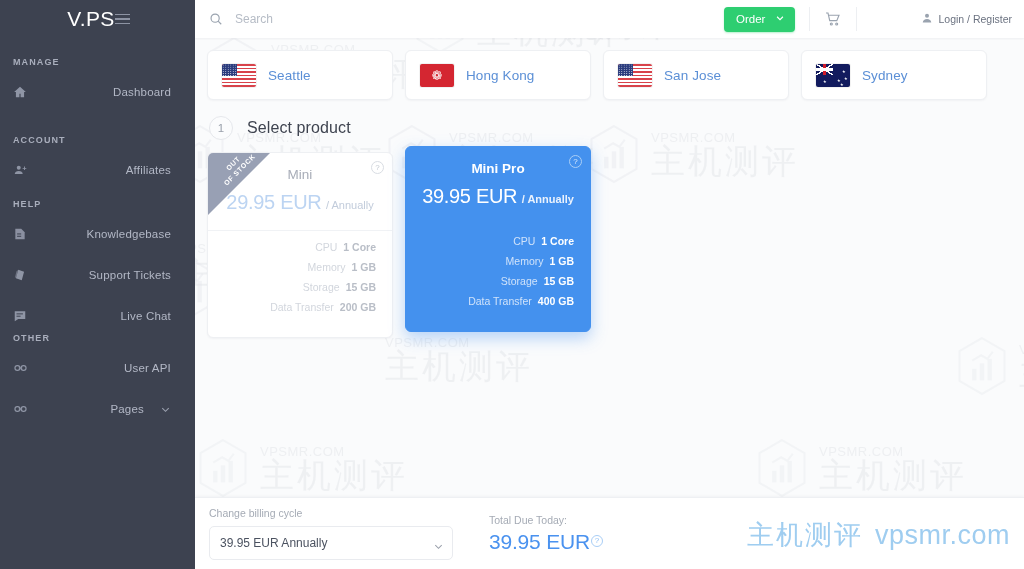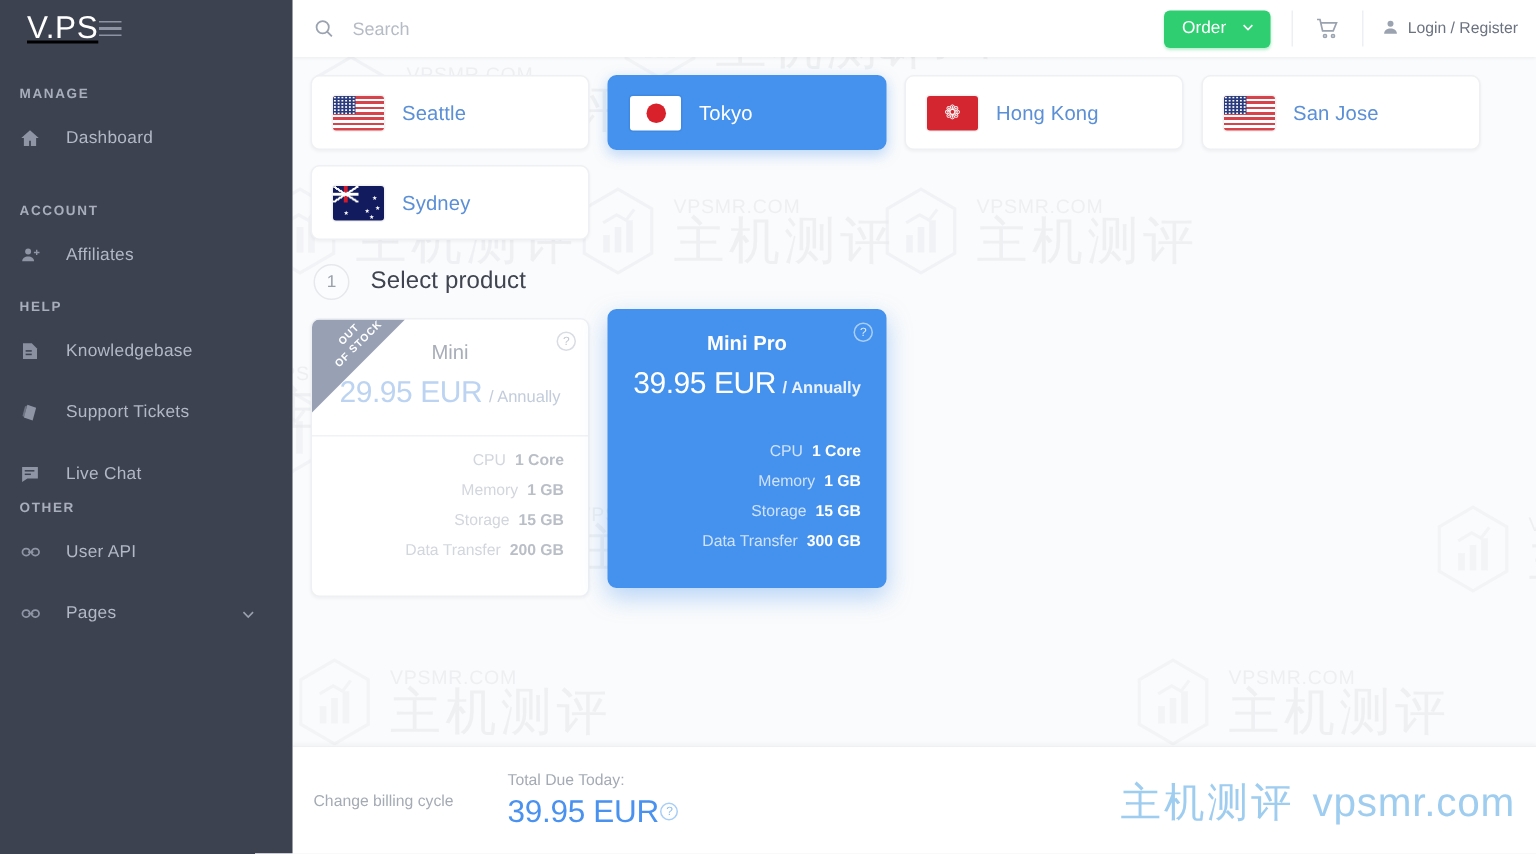--- a/index.html
+++ b/index.html
@@ -37,37 +37,37 @@
   
   .sidebar {
     width: 195px; height: 569px;
     background: #3d4250;
     position: relative; z-index: 20;
     flex: 0 0 195px;
     overflow: hidden;
   }
   .sb-top {
     height: 38px; display: flex; align-items: center;
-    justify-content: flex-start; padding: 0 16px 0 18px; text-decoration: underline;
+    justify-content: center; padding: 0 16px 0 18px;
   }
   .sb-logo {
     color: #ffffff; font-size: 21px; font-weight: 400;
     letter-spacing: .4px; font-family: "Liberation Sans", sans-serif;
   }
   .sb-burger { display: flex; flex-direction: column; gap: 3px; cursor: pointer; }
   .sb-burger i { display: block; width: 15px; height: 1.5px; background: #8d93a3; }
 
   .sb-group-label {
     color: #a9aebc; font-size: 9px; font-weight: 700;
     letter-spacing: 1.1px; padding: 0 0 0 13px;
   }
   .sb-item {
-    display: flex; align-items: center; gap: 3px;
+    display: flex; align-items: center; gap: 16px;
     height: 34px; padding: 0 24px 0 13px;
-    cursor: pointer; position: relative;
+    cursor: pointer; position: relative; text-align: right;
   }
   .sb-ico {
     width: 28px; flex: 0 0 28px; display: flex;
     align-items: center; justify-content: flex-start;
     color: #8f95a5;
   }
   .sb-label {
     color: #b3b8c6; font-size: 11.5px; letter-spacing: .2px;
     flex: 1 1 auto;
   }
@@ -102,22 +102,22 @@
     font-size: 11.5px; font-family: "Liberation Sans", sans-serif;
     cursor: pointer; box-shadow: 0 1px 2px rgba(46,206,113,.35);
   }
   .divider-v { width: 1px; height: 24px; background: #edeff2; margin: 0 0px; }
   .cart-btn {
     width: 46px; height: 38px; display: flex; align-items: center;
     justify-content: center; color: #9aa3af; cursor: pointer;
   }
   .login-btn {
     display: flex; align-items: center; gap: 5px;
-    padding: 0 12px 0 12px; height: 38px;
-    font-size: 10.5px; color: #6b7280; cursor: pointer;
+    padding: 0 12px 0 28px; height: 38px;
+    font-size: 10.5px; color: #6b7280; cursor: pointer; margin-left: 36px;
   }
 
   
   .content { position: relative; z-index: 10; padding: 12px 12px 0 12px; }
 
   .loc-grid {
     display: flex; flex-wrap: wrap; gap: 10px 12px;
   }
   .loc-card {
     width: 186px; height: 50px;
@@ -567,26 +567,20 @@
       <div class="loc-grid">
 
         <div class="loc-card">
           <span class="flag fl-us">
               <span class="canton"></span>
               <span class="stars"></span>
             </span>
           <span class="loc-name">Seattle</span>
         </div>
 
-        <div class="loc-card sel">
-          <span class="flag fl-jp">
-              <span class="disc"></span>
-            </span>
-          <span class="loc-name">Tokyo</span>
-        </div>
 
         <div class="loc-card">
           <span class="flag fl-hk">
               <span class="bauhinia">❁</span>
             </span>
           <span class="loc-name">Hong Kong</span>
         </div>
 
         <div class="loc-card">
           <span class="flag fl-us">
@@ -666,31 +660,41 @@
             <div class="spec-row">
               <span class="spec-k">Memory</span>
               <span class="spec-v">1 GB</span>
             </div>
             <div class="spec-row">
               <span class="spec-k">Storage</span>
               <span class="spec-v">15 GB</span>
             </div>
             <div class="spec-row">
               <span class="spec-k">Data Transfer</span>
-              <span class="spec-v">300 GB</span>
+              <span class="spec-v">400 GB</span>
             </div>
           </div>
         </div>
 
       </div>
     </div>
 
     <div class="footer-bar">
       <div class="fb-col">
         <span class="fb-label">Change billing cycle</span>
+        <span class="sel-wrap">
+          <select class="fb-select">
+            <option>39.95 EUR Annually</option>
+          </select>
+          <span class="sel-chev">
+            <svg width="11" height="11" viewBox="0 0 24 24" fill="none" stroke="currentColor" stroke-width="2.2">
+                <polyline points="5,9 12,16 19,9"></polyline>
+              </svg>
+          </span>
+        </span>
       </div>
 
       <div class="fb-total-col">
         <span class="fb-label">Total Due Today:</span>
         <span class="fb-total">
           <span>39.95 EUR</span>
           <span class="q">?</span>
         </span>
       </div>
     </div>

